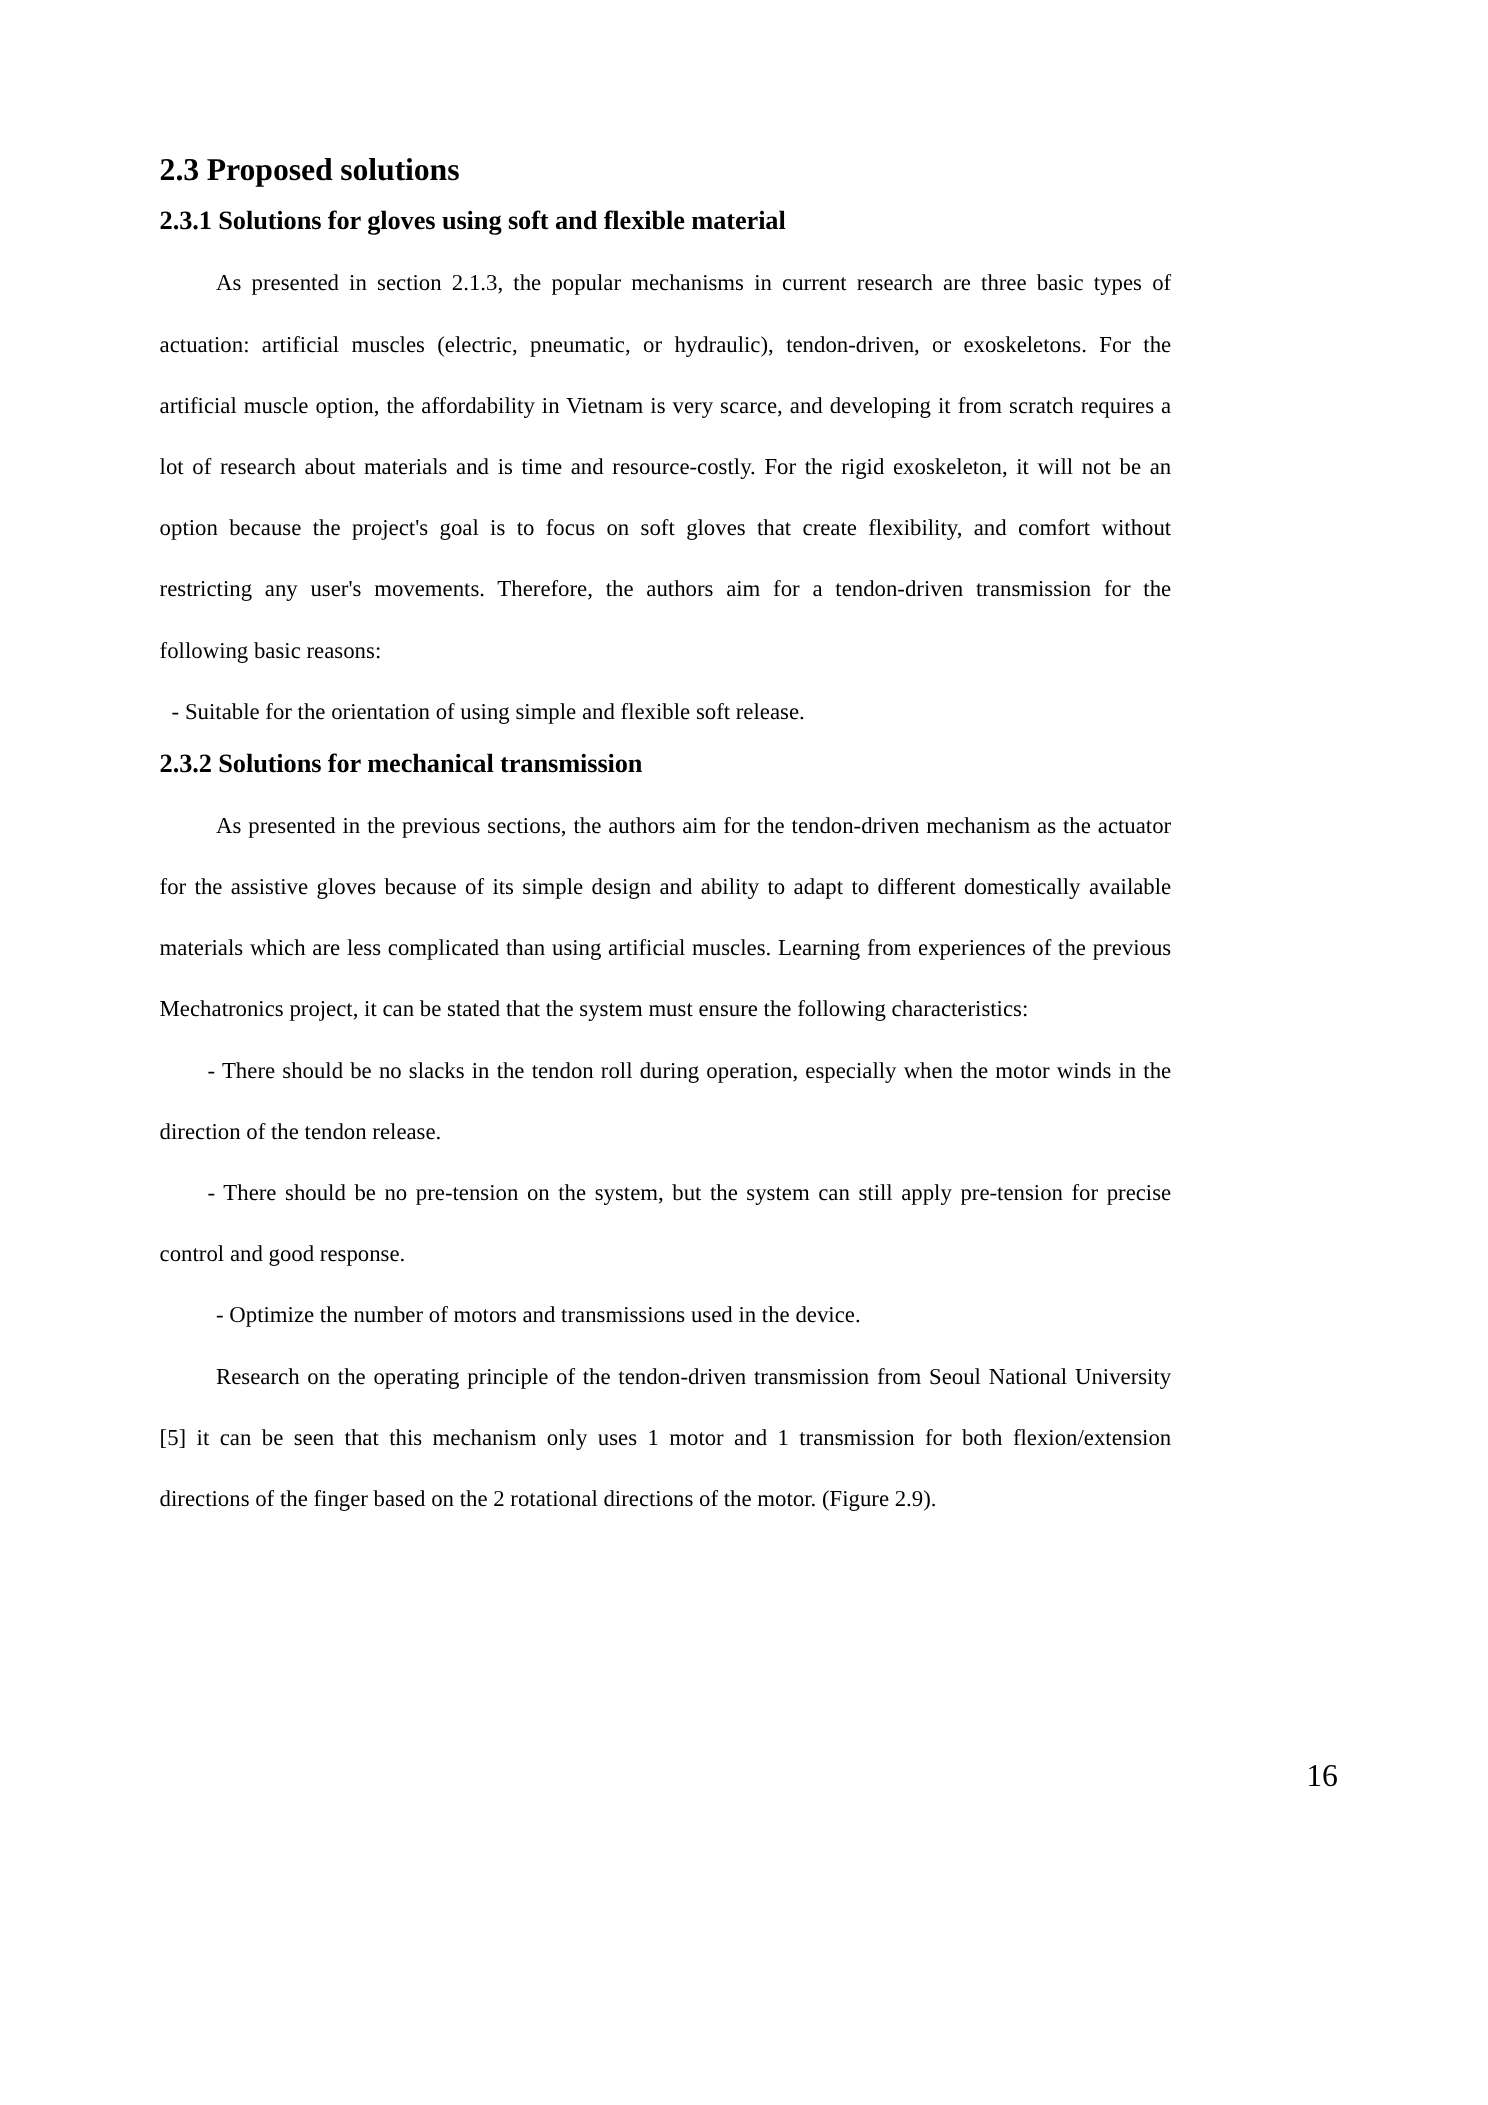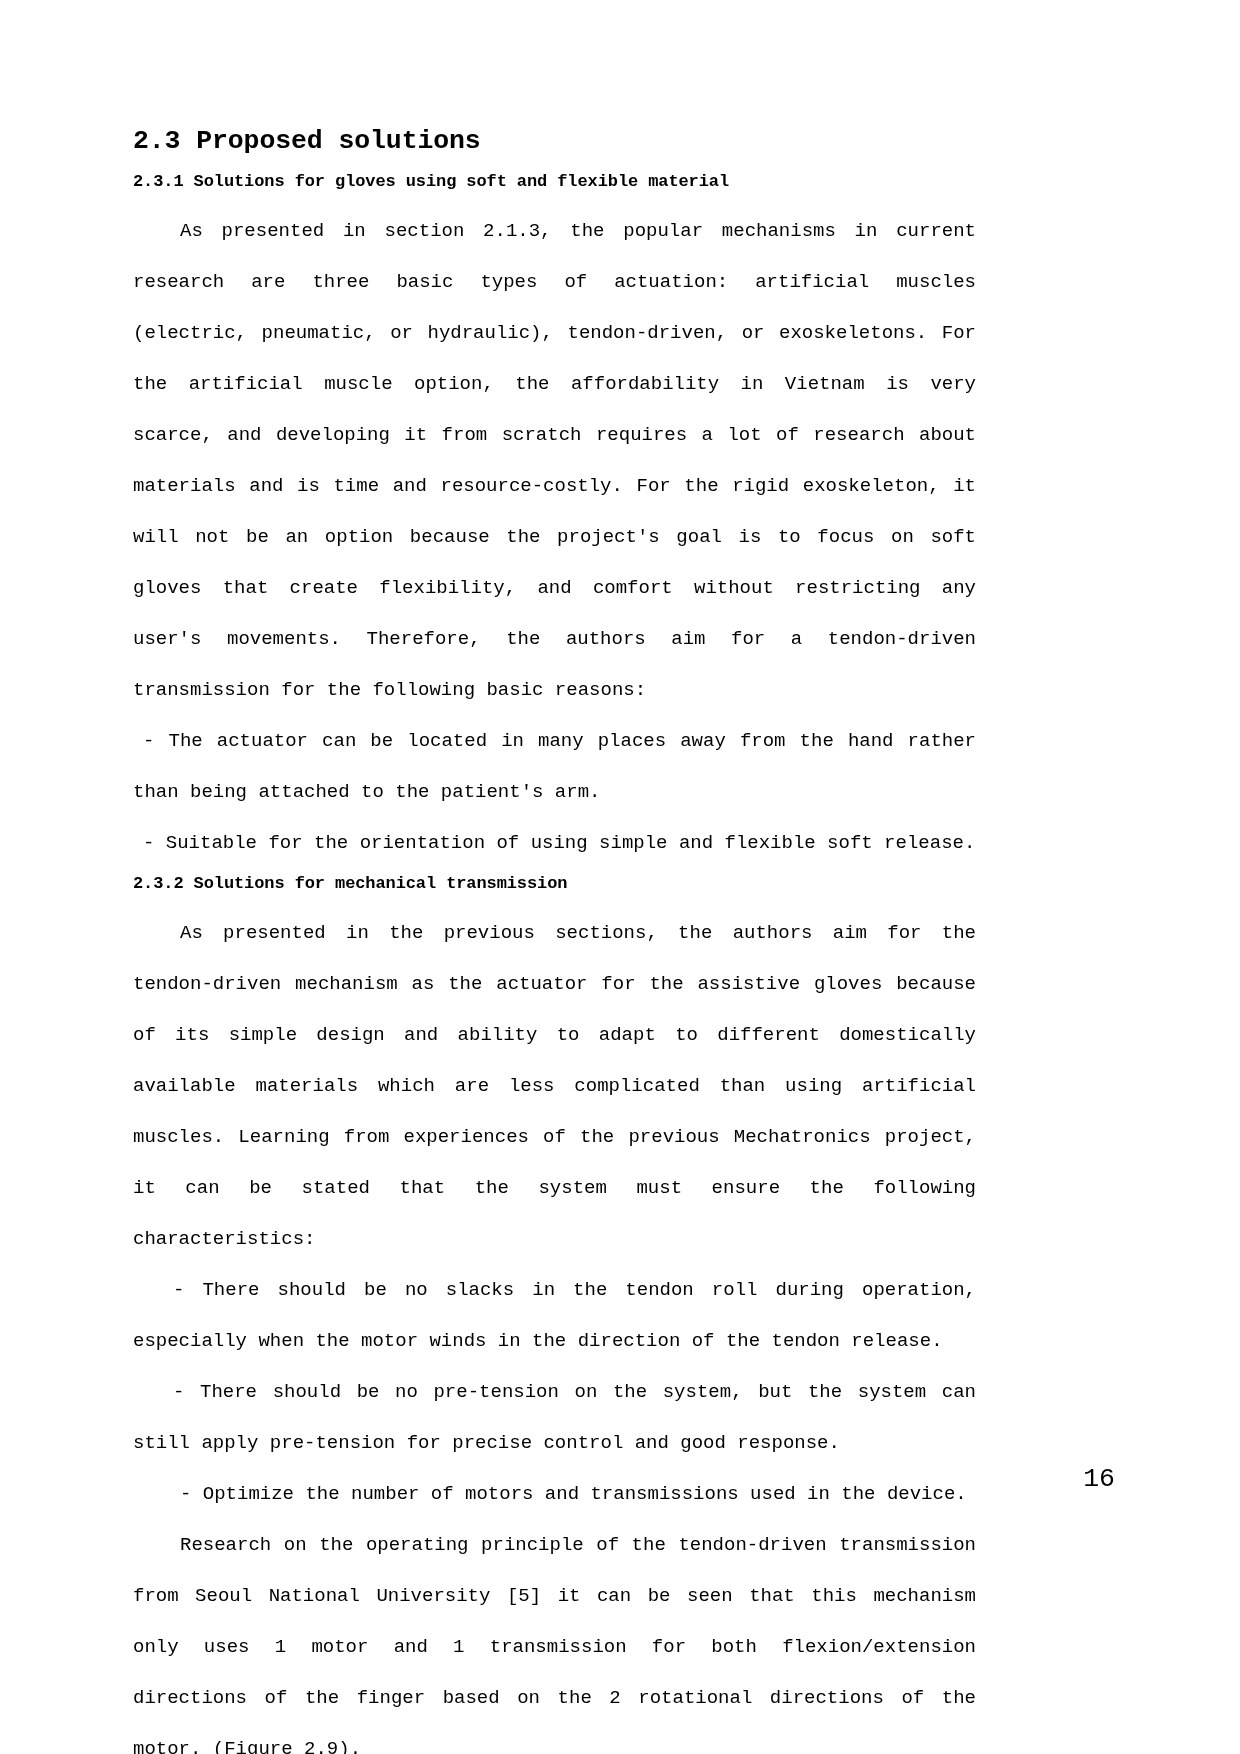--- a/index.html
+++ b/index.html
@@ -11,37 +11,36 @@
     font-family: "Liberation Serif", "DejaVu Serif", serif;
     color: #000000;
   }
   .page {
     position: relative;
     width: 1240px;
     height: 1754px;
     background: #ffffff;
     box-sizing: border-box;
     overflow: hidden;
-    font-family: Liberation Mono, monospace;
   }
   .content {
     position: absolute;
     left: 133px;
     top: 128px;
     width: 843px;
   }
   .h-sec {
     font-size: 26.5px;
     font-weight: bold;
     line-height: 1.0;
     margin: 0 0 18px 0;
     letter-spacing: -0.1px;
   }
   .h-sub {
-    font-size: 17px;
+    font-size: 22px;
     font-weight: bold;
     line-height: 1.0;
     margin: 0 0 16px 0;
     letter-spacing: -0.1px;
   }
   .h-sub.tight-top {
     margin-top: 6px;
   }
   p.body {
     font-size: 19px;
@@ -80,21 +79,20 @@
 
   <div class="content">
 
     <h2 class="h-sec">2.3 Proposed solutions</h2>
 
     <h3 class="h-sub">2.3.1 Solutions for gloves using soft and flexible material</h3>
 
     <p class="body indent">As presented in section 2.1.3, the popular mechanisms in current research are three basic types of actuation: artificial muscles (electric, pneumatic, or hydraulic), tendon-driven, or exoskeletons. For the artificial muscle option, the affordability in Vietnam is very scarce, and developing it from scratch requires a lot of research about materials and is time and resource-costly. For the rigid exoskeleton, it will not be an option because the project's goal is to focus on soft gloves that create flexibility, and comfort without restricting any user's movements. Therefore, the authors aim for a tendon-driven transmission for the following basic reasons:</p>
 
 
-    <p class="body dash-small">- The actuator can be located in many places away from the hand rather than being attached to the patient's arm.</p>
 
     <p class="body dash-small">- Suitable for the orientation of using simple and flexible soft release.</p>
 
     <h3 class="h-sub tight-top">2.3.2 Solutions for mechanical transmission</h3>
 
     <p class="body indent">As presented in the previous sections, the authors aim for the tendon-driven mechanism as the actuator for the assistive gloves because of its simple design and ability to adapt to different domestically available materials which are less complicated than using artificial muscles. Learning from experiences of the previous Mechatronics project, it can be stated that the system must ensure the following characteristics:</p>
 
     <p class="body dash-mid">- There should be no slacks in the tendon roll during operation, especially when the motor winds in the direction of the tendon release.</p>
 
     <p class="body dash-mid">- There should be no pre-tension on the system, but the system can still apply pre-tension for precise control and good response.</p>

